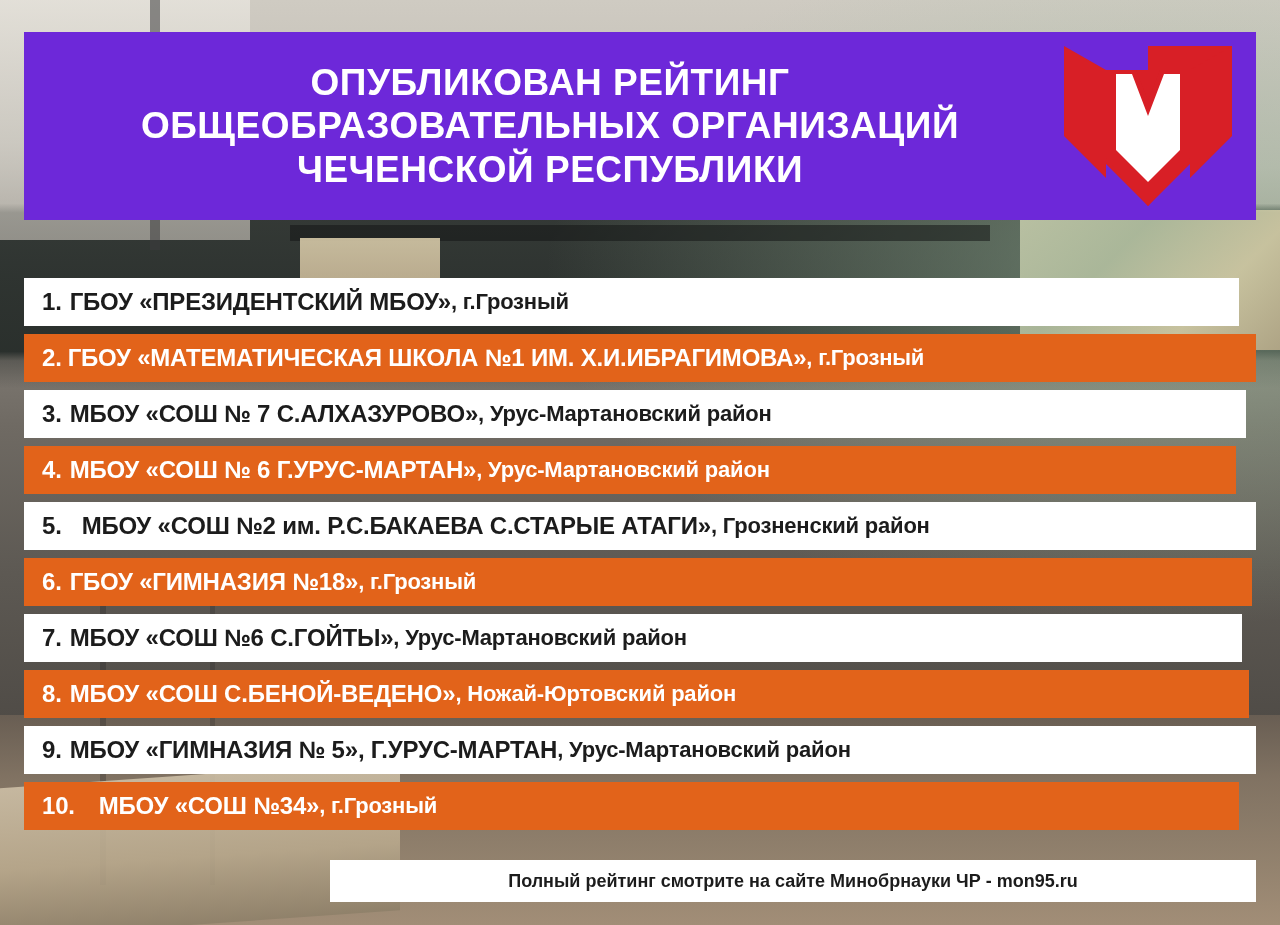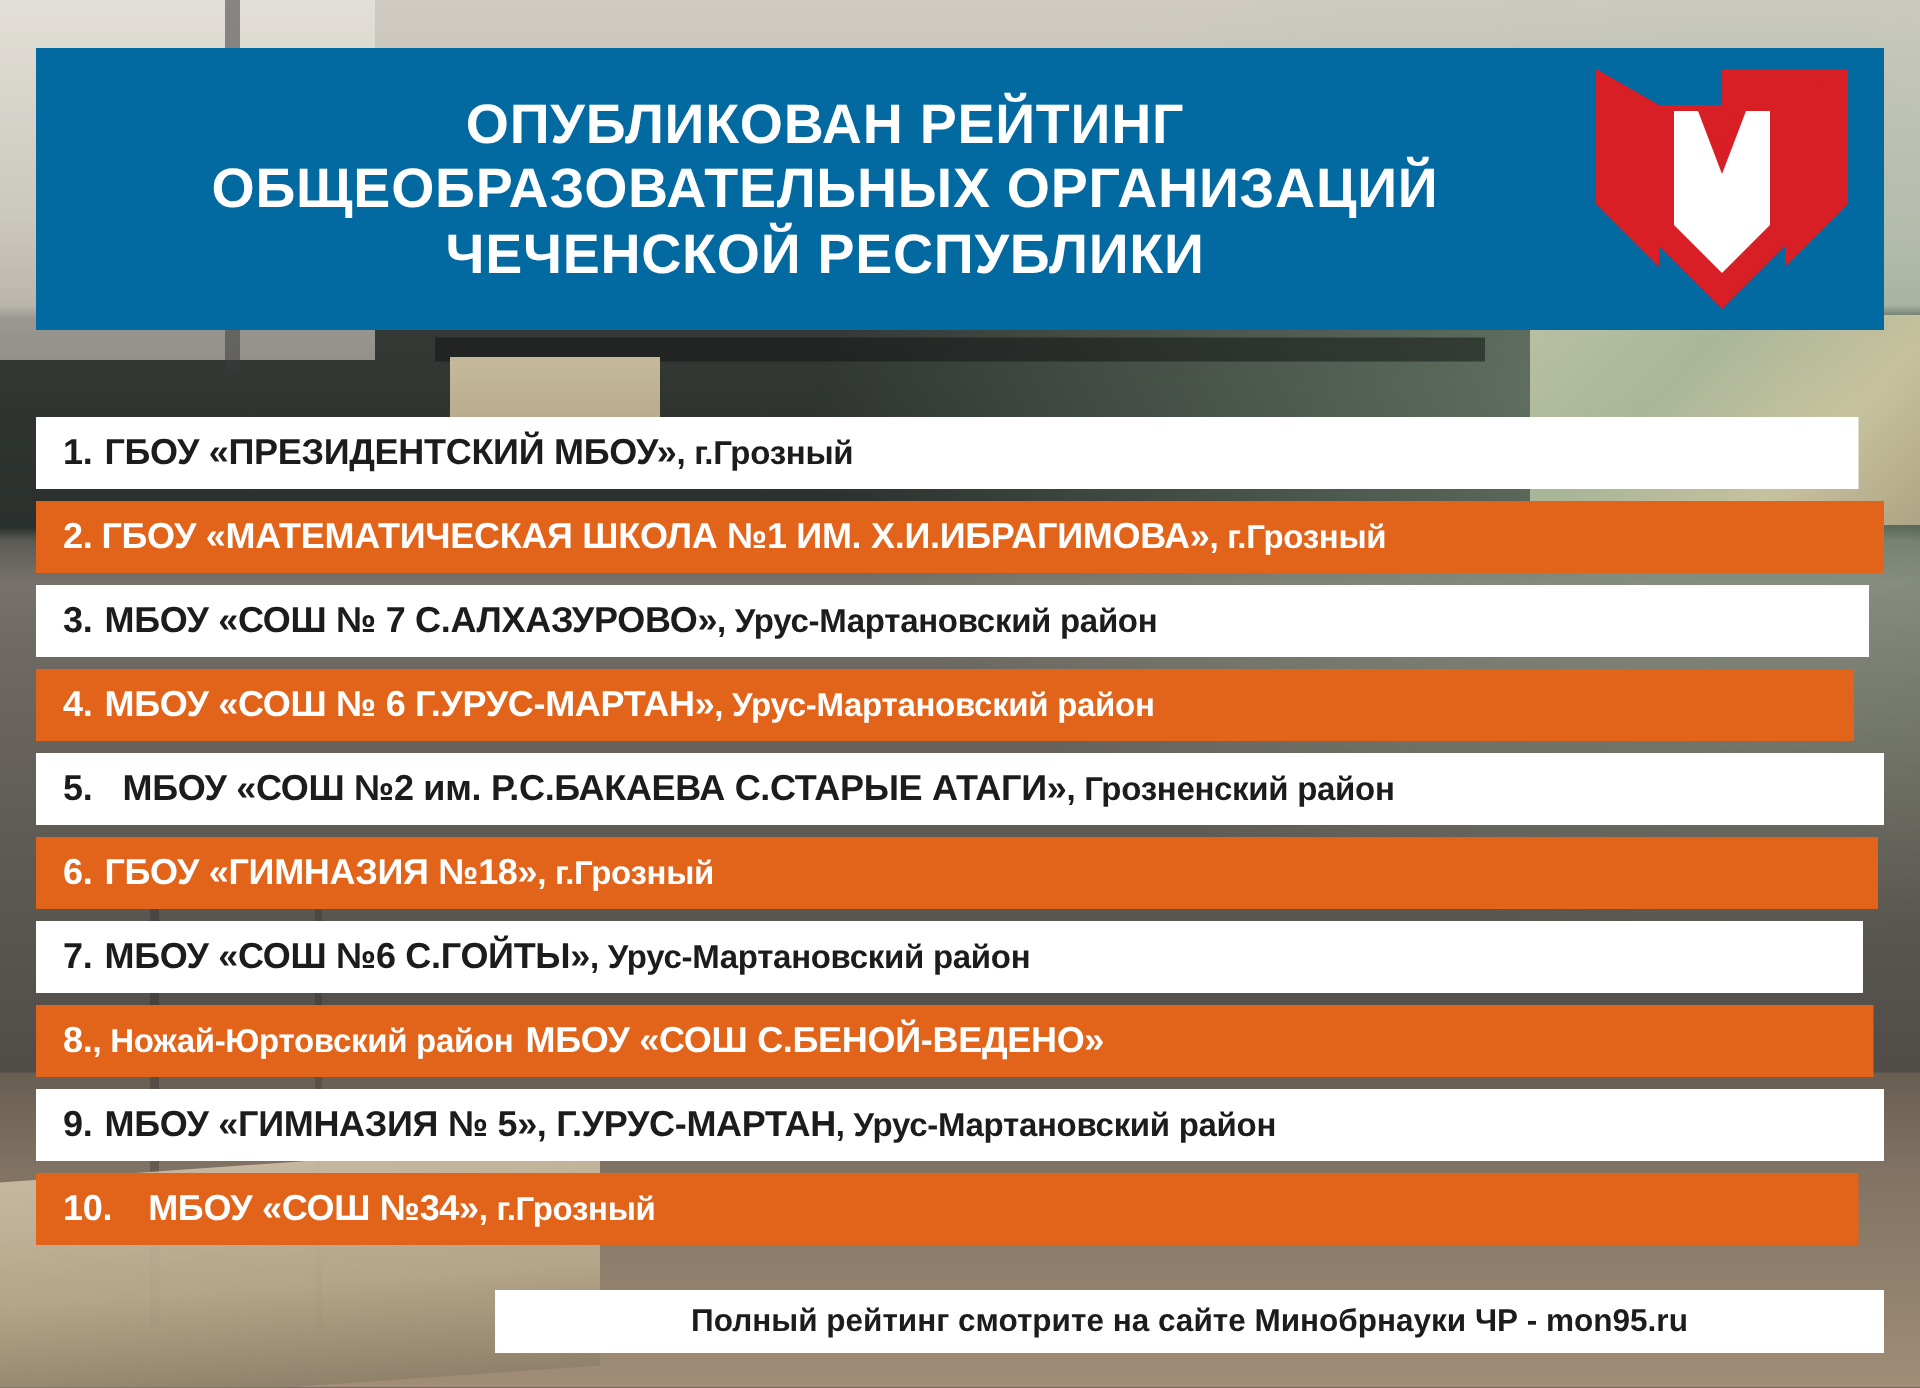--- a/index.html
+++ b/index.html
@@ -92,21 +92,21 @@
     background: linear-gradient(180deg, #d6c9a8 0%, #bda98a 100%);
     opacity: 0.9;
   }
 
   
   .header {
     position: absolute;
     left: 24px; top: 32px;
     width: 1232px;
     height: 188px;
-    background: #0369a1;
+    background: #6d28d9;
     box-sizing: border-box;
     display: flex;
     align-items: center;
   }
   .header-title {
     flex: 1;
     text-align: center;
     color: #ffffff;
     font-weight: bold;
     font-size: 37px;
@@ -183,21 +183,21 @@
     width: 926px;
     height: 42px;
     background: #ffffff;
     display: flex;
     align-items: center;
     justify-content: center;
   }
   .footer .txt {
     color: #1c1c1c;
     font-weight: bold;
-    font-size: 21px;
+    font-size: 18px;
     font-family: "Liberation Sans", sans-serif;
   }
 </style>
 </head>
 <body>
 
 <div id="poster">
 
   <div class="bg"></div>
   <div class="bg-window"></div>
@@ -266,22 +266,22 @@
     </div>
 
     <div class="row light w7">
       <span class="txt strong">7.</span>
       <span class="txt strong" style="margin-left:8px">МБОУ «СОШ №6 С.ГОЙТЫ»</span>
       <span class="txt tail">, Урус-Мартановский район</span>
     </div>
 
     <div class="row dark w8">
       <span class="txt strong">8.</span>
+      <span class="txt strong" style="margin-left:8px">МБОУ «СОШ С.БЕНОЙ-ВЕДЕНО»</span>
       <span class="txt tail">, Ножай-Юртовский район</span>
-      <span class="txt strong" style="margin-left:8px">МБОУ «СОШ С.БЕНОЙ-ВЕДЕНО»</span>
     </div>
 
     <div class="row light w9">
       <span class="txt strong">9.</span>
       <span class="txt strong" style="margin-left:8px">МБОУ «ГИМНАЗИЯ № 5», Г.УРУС-МАРТАН</span>
       <span class="txt tail">, Урус-Мартановский район</span>
     </div>
 
     <div class="row dark w10">
       <span class="txt strong">10.</span>

